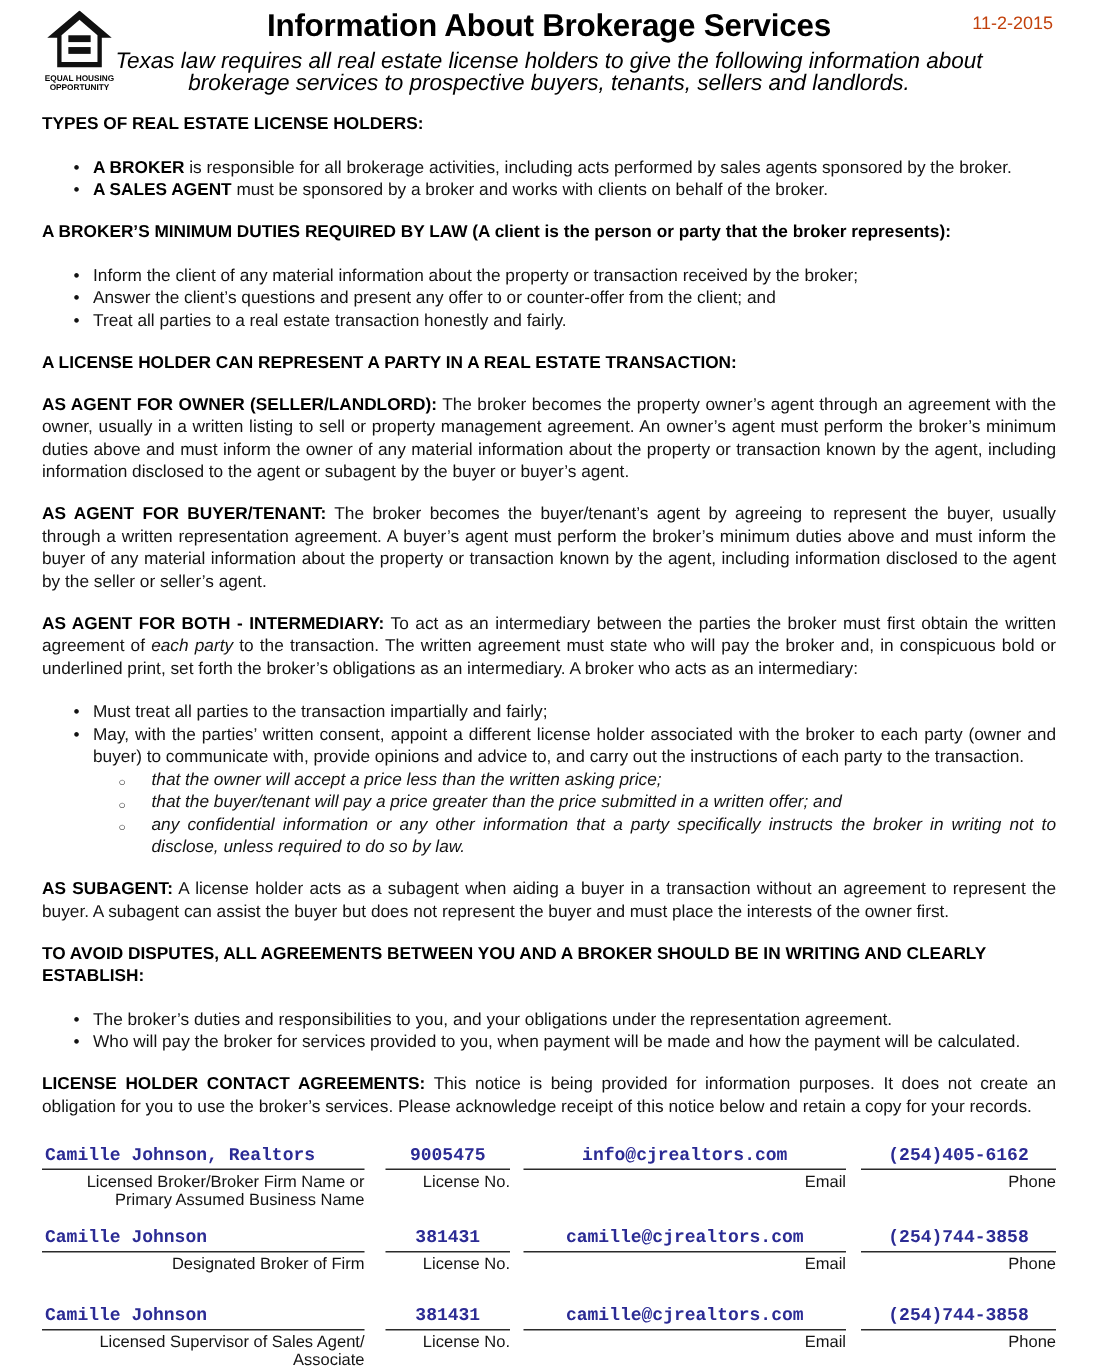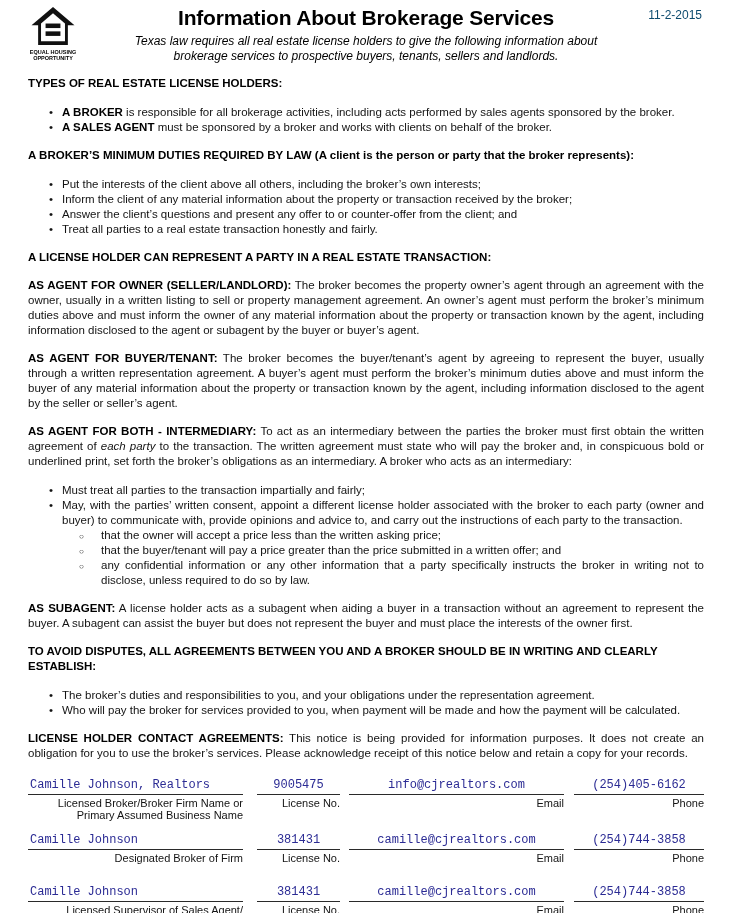--- a/index.html
+++ b/index.html
@@ -9,48 +9,48 @@
     font-family:"Liberation Sans", sans-serif;
     font-size:11.5px; line-height:15px; color:#131313;
   }
   .page { padding:6px 27px 0 28px; position:relative; }
 
   
   .header { position:relative; min-height:62px; margin-bottom:2px; }
   .logo { position:absolute; left:-6px; top:1px; width:62px; text-align:center; }
   .logo-text { font-size:5.5px; line-height:6px; font-weight:bold; letter-spacing:0; color:#000; }
   .title { text-align:center; font-size:21px; line-height:24px; font-weight:bold; letter-spacing:-0.2px; color:#000; }
-  .hdate { position:absolute; right:2px; top:2px; font-size:12px; color:#0c4a6e; }
-  .subtitle { text-align:center; font-style:italic; font-size:12px; line-height:14.5px; margin-top:4px; color:#000; }
+  .hdate { position:absolute; right:2px; top:2px; font-size:12px; color:#c2410c; }
+  .subtitle { text-align:center; font-style:italic; font-size:15px; line-height:14.5px; margin-top:4px; color:#000; }
 
   
   .h { font-weight:bold; color:#000; }
   .sec { margin-top:13px; }
   .sec-tight { margin-top:8px; }
   p.just { text-align:justify; }
   .lead { font-weight:bold; color:#000; }
   .it { font-style:italic; }
 
   ul.blist { list-style:none; margin-top:14px; }
   ul.blist li { position:relative; padding-left:34px; text-align:justify; }
   ul.blist li::before { content:"\2022"; position:absolute; left:21px; top:0; }
-  ul.blist li.sub { padding-left:73px; }
+  ul.blist li.sub { padding-left:73px;font-style:italic; }
   ul.blist li.sub::before { content:"\25CB"; left:51px; font-size:8px; top:1px; }
 
   
   .contact { margin-top:17px; }
   .crow { display:flex; align-items:flex-start; }
   .crow .col { }
   .col-name  { width:215px; }
   .col-lic   { width:83px;  margin-left:14px; }
   .col-email { width:215px; margin-left:9px; }
   .col-phone { width:130px; margin-left:10px; }
   .val {
     font-family:"Liberation Mono", monospace;
-    font-weight:normal; font-size:12px; line-height:14px;
+    font-weight:bold; font-size:12px; line-height:14px;
     color:#2b2b94; text-align:center; white-space:nowrap;
     border-bottom:1.5px solid #2a2a2a; padding-bottom:2px;
   }
   .col-name .val { text-align:left; padding-left:2px; }
   .lbl { font-size:11px; line-height:12px; color:#131313; text-align:right; margin-top:2px; }
   .col-name .lbl { text-align:right; }
   .crow-tall { margin-bottom:12px; }
   .crow-short { margin-bottom:21px; }
 </style>
 </head>
@@ -83,21 +83,20 @@
     <div class="h">TYPES OF REAL ESTATE LICENSE HOLDERS:</div>
     <ul class="blist">
       <li><span class="lead">A BROKER</span><span> is responsible for all brokerage activities, including acts performed by sales agents sponsored by the broker.</span></li>
       <li><span class="lead">A SALES AGENT</span><span> must be sponsored by a broker and works with clients on behalf of the broker.</span></li>
     </ul>
   </div>
 
   <div class="sec">
     <div class="h">A BROKER’S MINIMUM DUTIES REQUIRED BY LAW (A client is the person or party that the broker represents):</div>
     <ul class="blist">
-      <li>Put the interests of the client above all others, including the broker’s own interests;</li>
       <li>Inform the client of any material information about the property or transaction received by the broker;</li>
       <li>Answer the client’s questions and present any offer to or counter-offer from the client; and</li>
       <li>Treat all parties to a real estate transaction honestly and fairly.</li>
     </ul>
   </div>
 
   <div class="sec">
     <div class="h">A LICENSE HOLDER CAN REPRESENT A PARTY IN A REAL ESTATE TRANSACTION:</div>
   </div>
 

